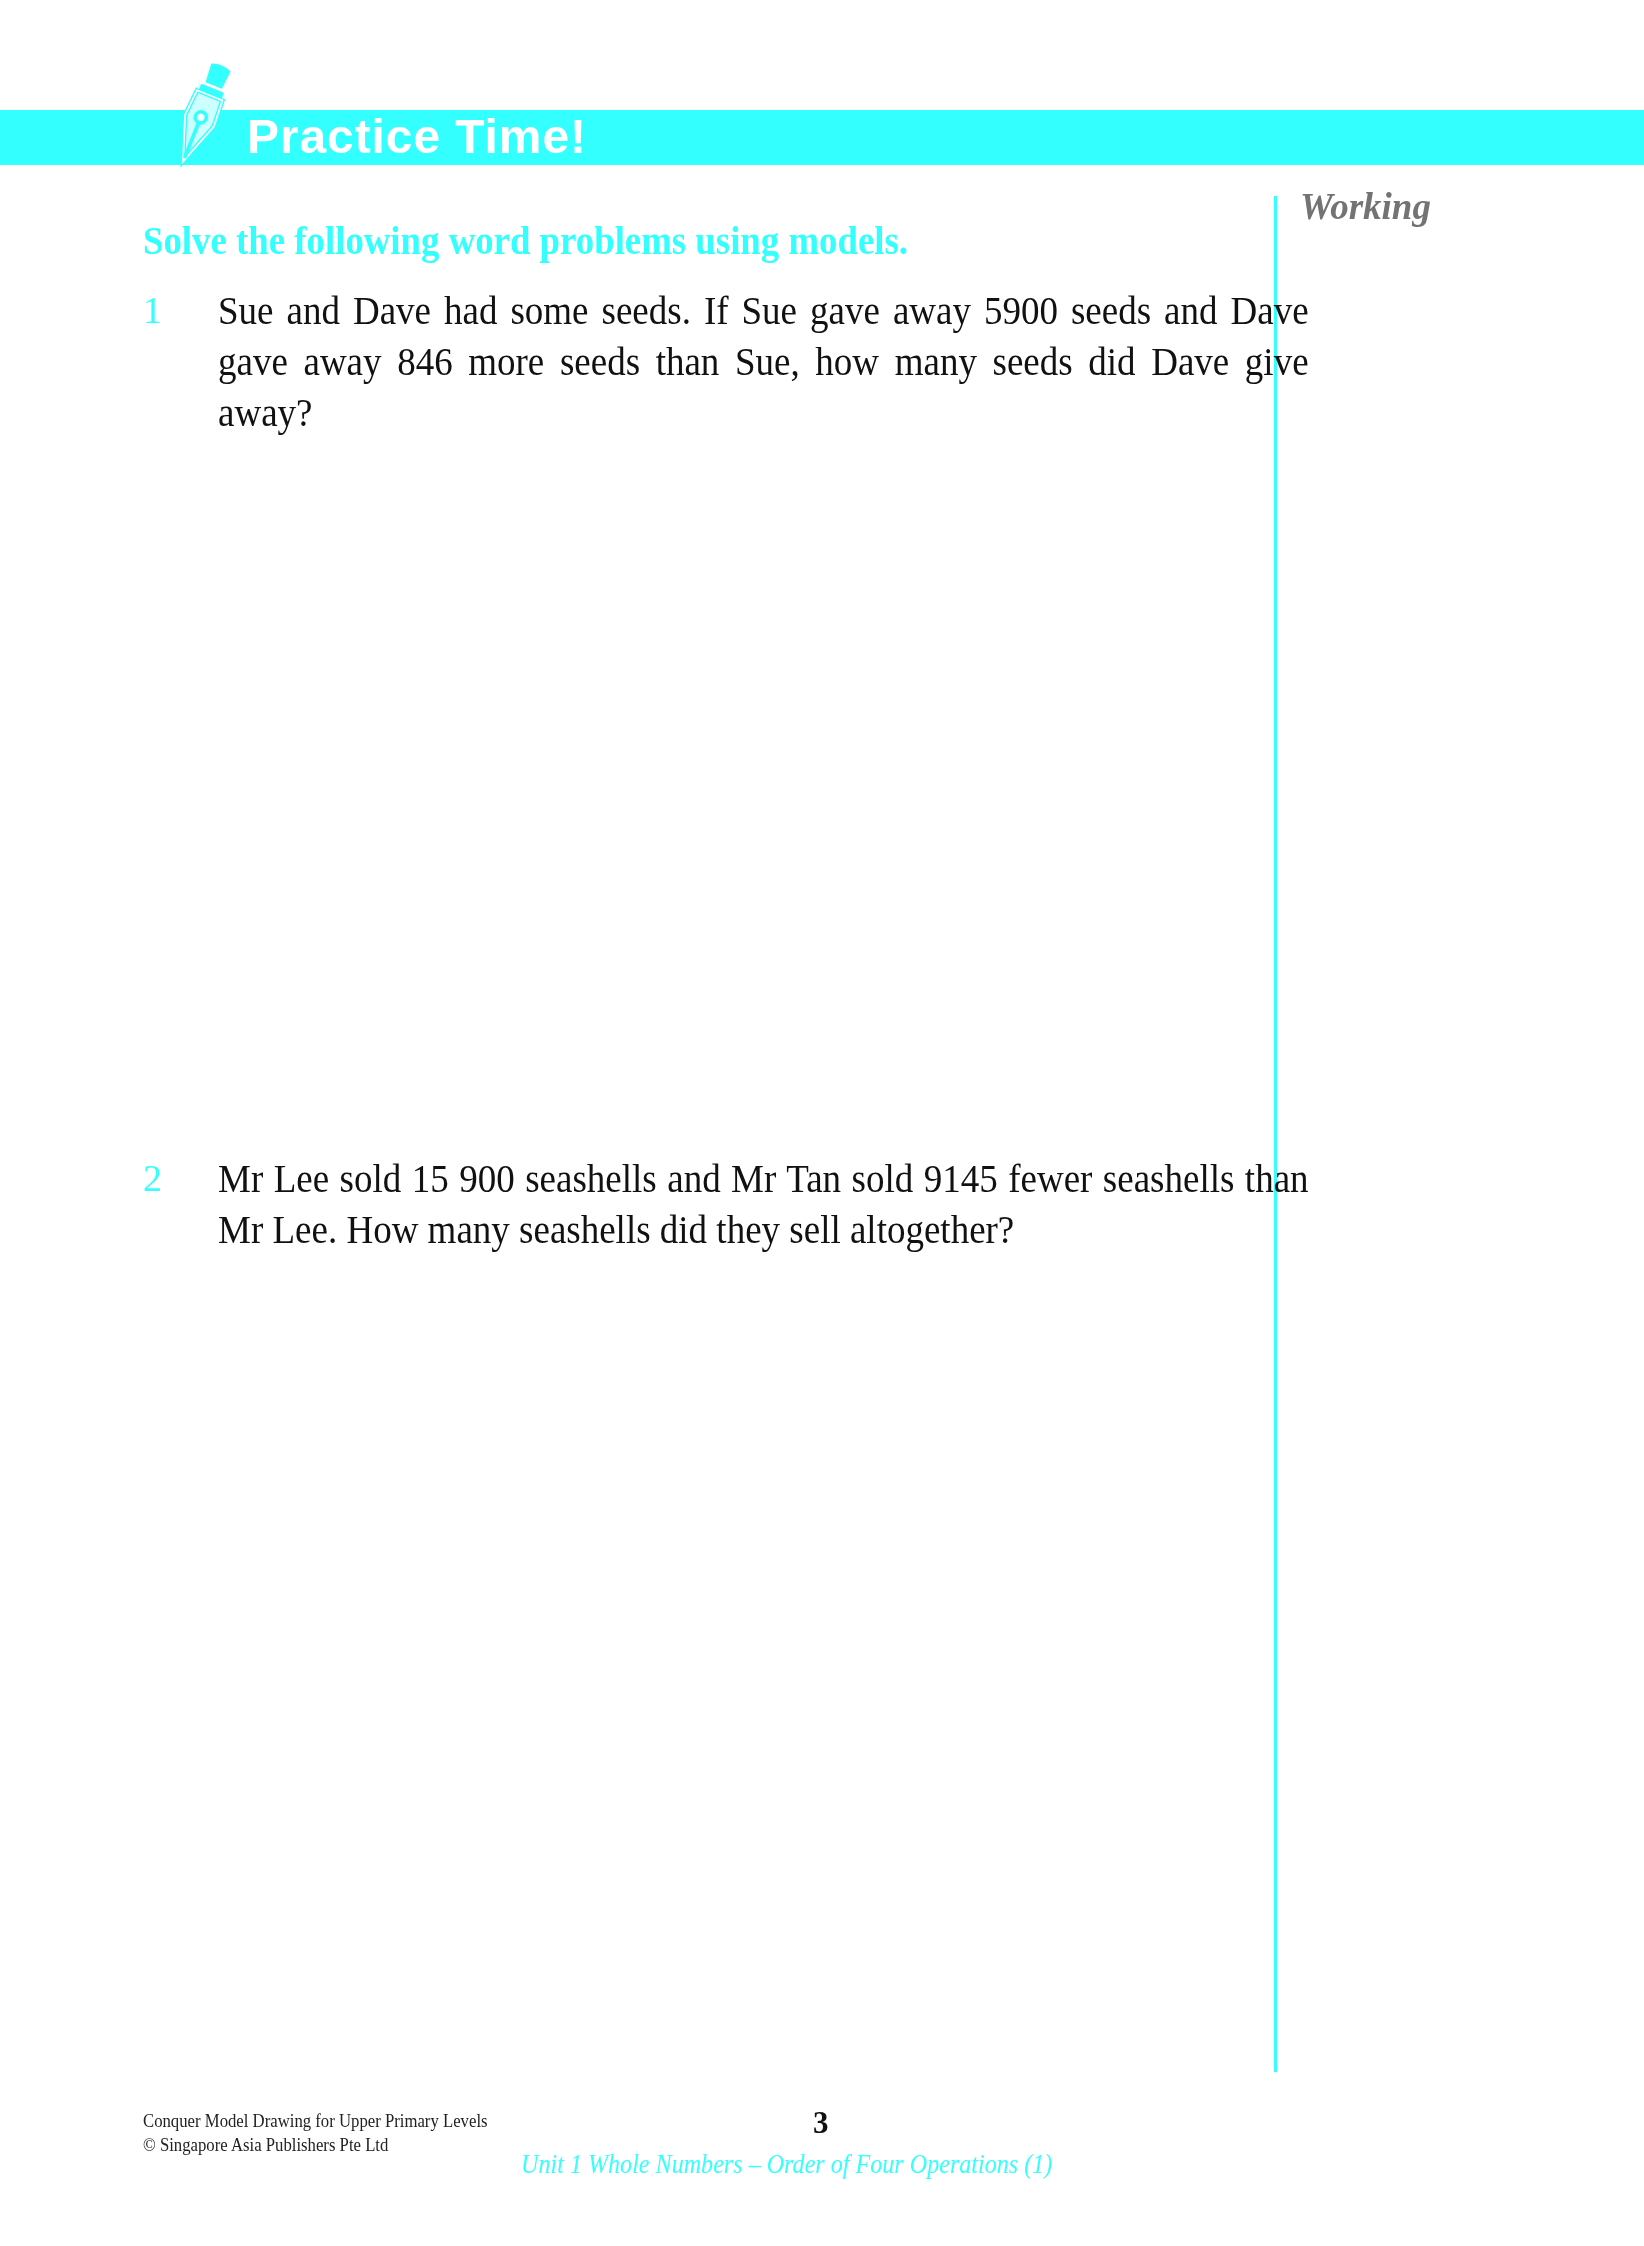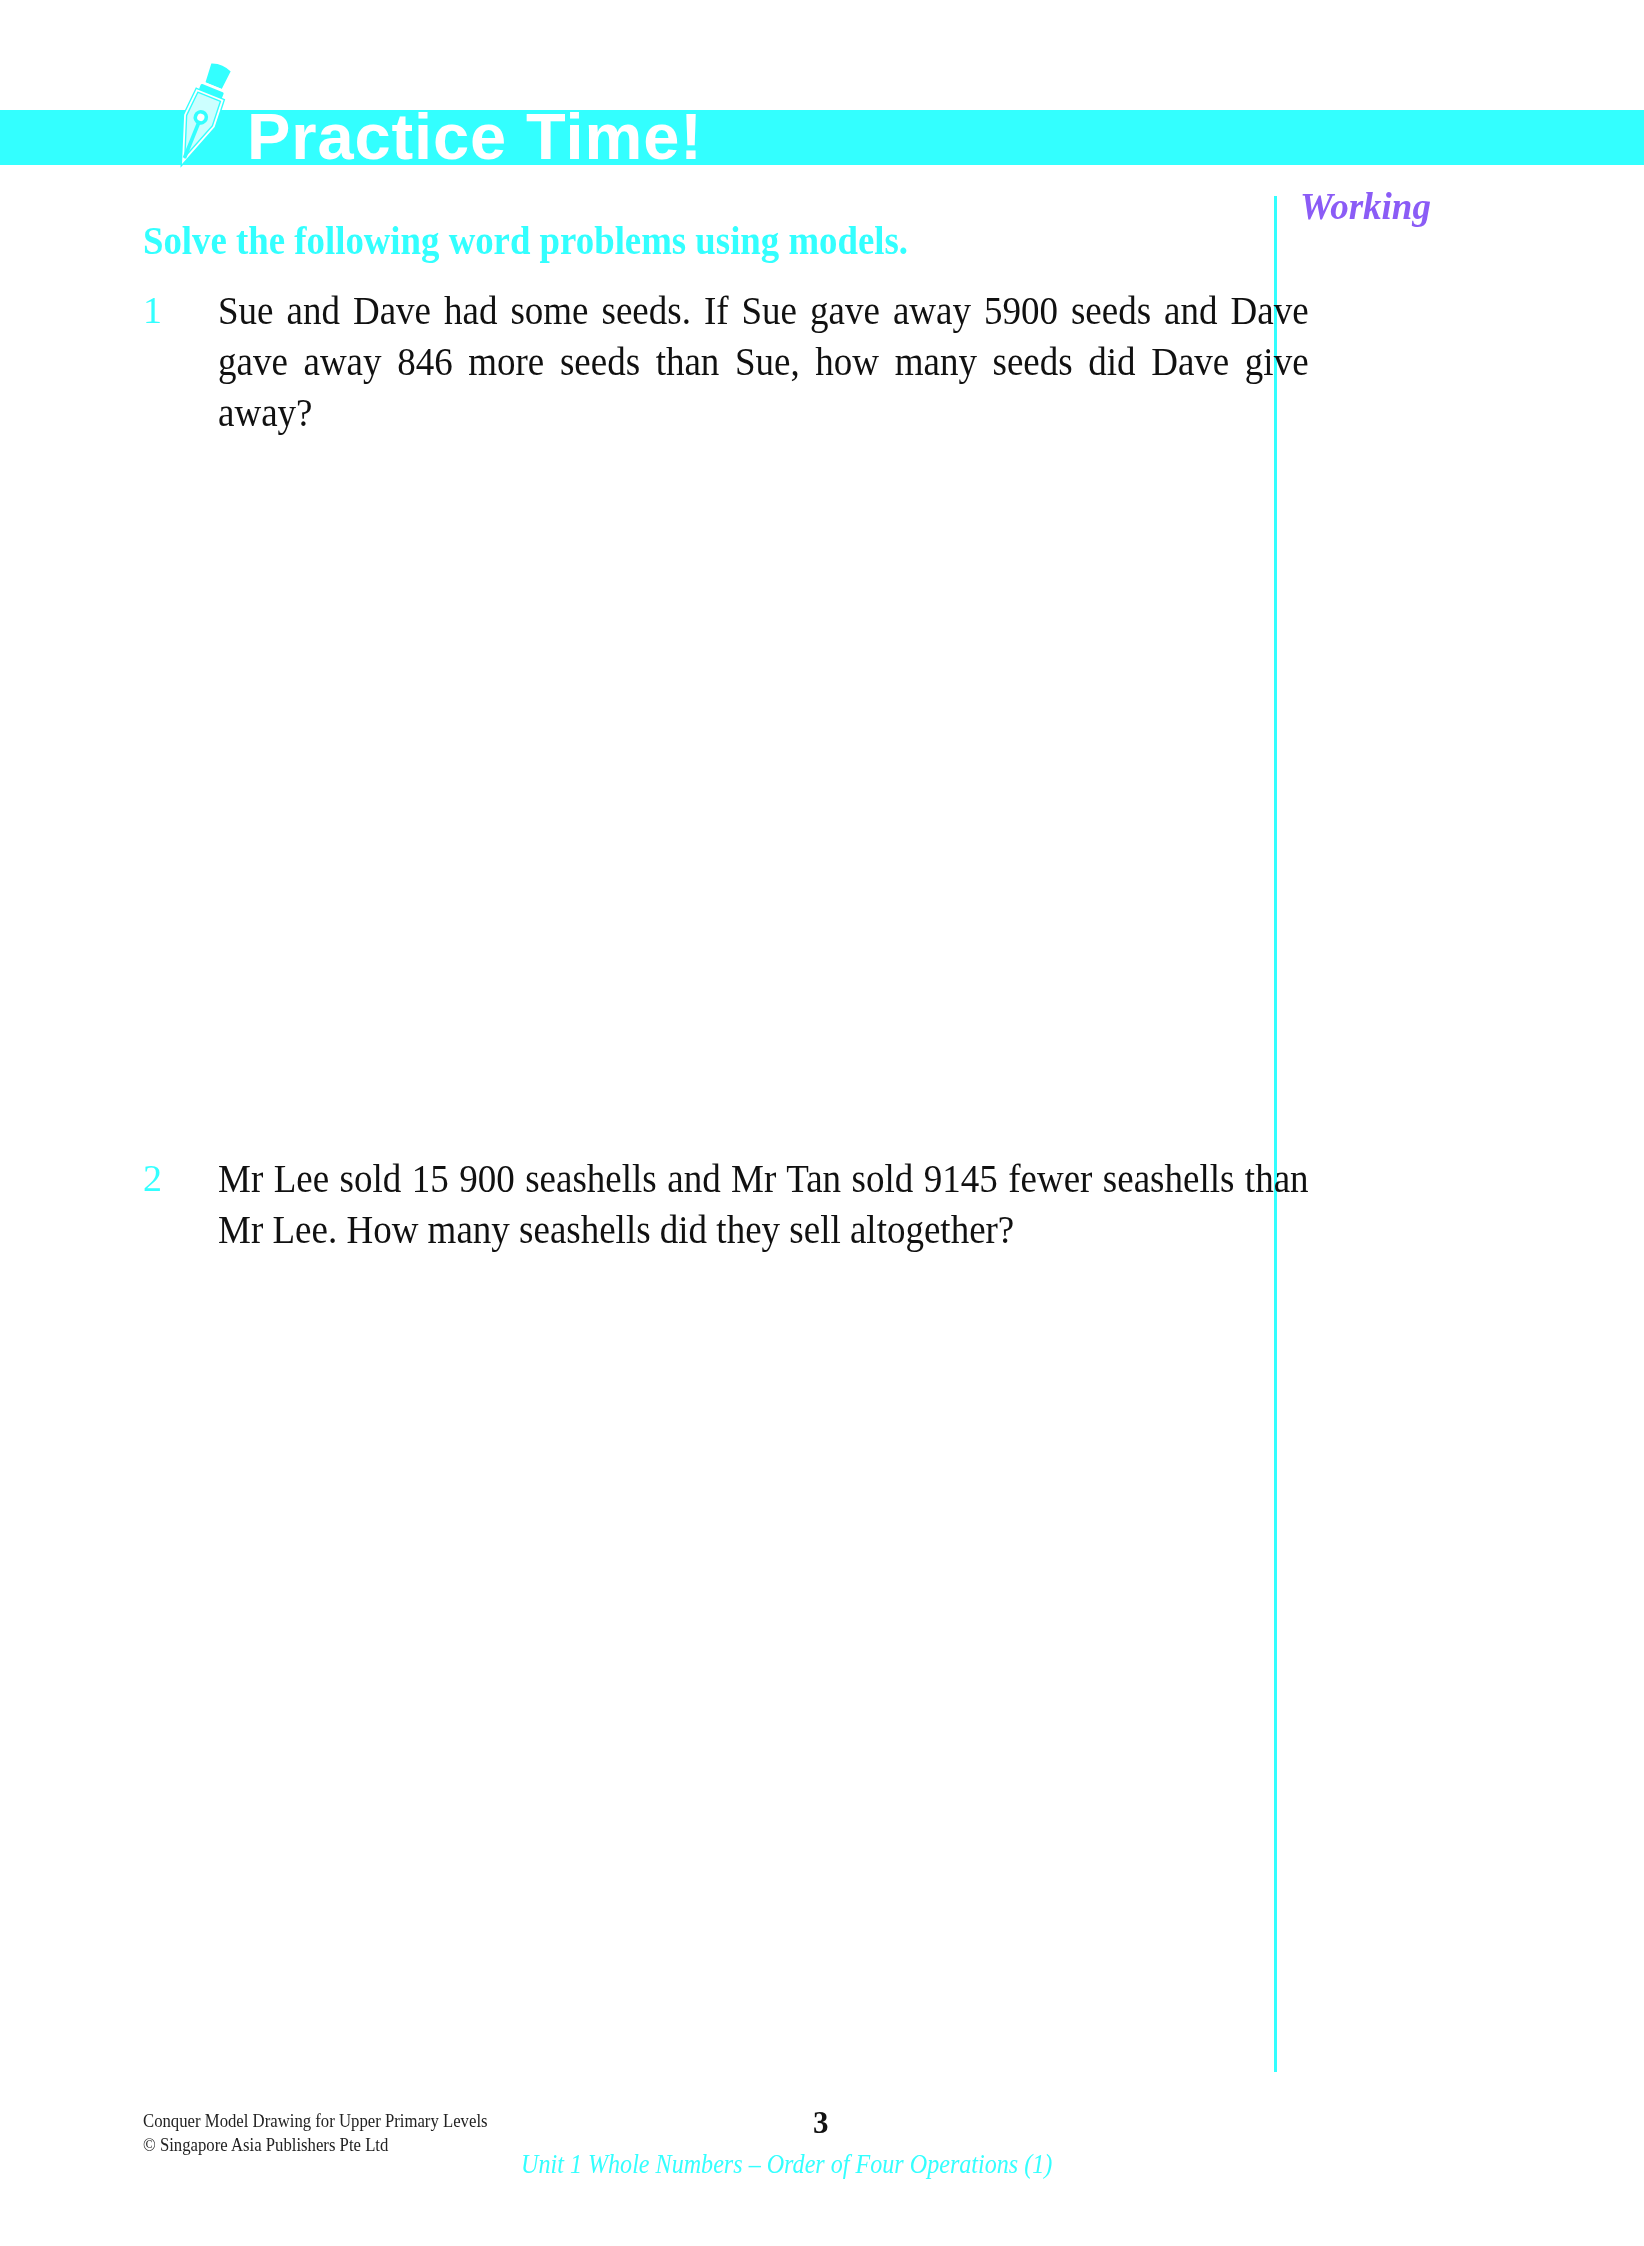--- a/index.html
+++ b/index.html
@@ -1,20 +1,20 @@
 <!DOCTYPE html>
 <html style="font-size:14.6px"><head>
 <meta charset="utf-8">
 <style>
   html, body { margin:0; padding:0; background:#ffffff; }
   body { width:1645px; height:2247px; position:relative; overflow:hidden; font-family:"DejaVu Serif", serif; }
   .banner { position:absolute; left:0; top:110px; width:1645px; height:55px; background:#33ffff; }
-  .banner-title { position:absolute; left:247px; top:107px; font-family:"Liberation Sans", sans-serif; font-weight:bold; font-size:65px; color:#ffffff; letter-spacing:0.9px; line-height:60px; }
+  .banner-title { position:absolute; left:247px; top:107px; font-family:"Liberation Sans", sans-serif; font-weight:bold; font-size:48px; color:#ffffff; letter-spacing:0.9px; line-height:60px; }
   .pen { position:absolute; left:157px; top:57px; width:88px; height:115px; }
-  .working { position:absolute; left:1300px; top:185px; font-family:"Liberation Serif", serif; font-style:italic; font-weight:bold; font-size:37px; color:#8b5cf6; }
+  .working { position:absolute; left:1300px; top:185px; font-family:"Liberation Serif", serif; font-style:italic; font-weight:bold; font-size:37px; color:#737373; }
   .divider { position:absolute; left:1274px; top:196px; width:2.7px; height:1876px; background:#33ffff; }
   .instruction { position:absolute; left:143px; top:217px; font-family:"Liberation Serif", serif; font-weight:bold; font-size:40px; color:#33ffff; transform:scaleX(0.92); transform-origin:left top; white-space:nowrap; }
   .q { position:absolute; left:143px; width:1110px; }
   .q-num { position:absolute; left:0; top:0; font-family:"Liberation Serif", serif; font-size:38px; color:#33ffff; line-height:51px; }
   .q-text { position:absolute; left:75px; width:1179px; font-family:"Liberation Serif", serif; font-size:40px; color:#111; line-height:51px; text-align:justify; transform:scaleX(0.925); transform-origin:left top; }
   .q1 { top:285px; }
   .q2 { top:1153px; }
   .footer-left { position:absolute; left:143px; top:2109px; font-family:"Liberation Serif", serif; font-size:19px; color:#222; line-height:24px; transform:scaleX(0.88); transform-origin:left top; }
   .page-num { position:absolute; left:813px; top:2105px; font-family:"Liberation Serif", serif; font-weight:bold; font-size:31px; color:#111; }
   .footer-unit { position:absolute; left:521px; top:2149px; font-family:"Liberation Serif", serif; font-style:italic; font-size:27.4px; color:#33ffff; transform:scaleX(0.88); transform-origin:left top; white-space:nowrap; }

